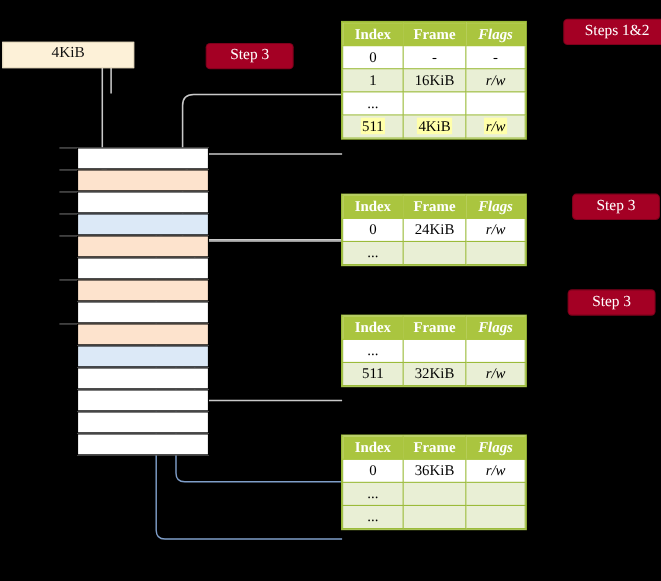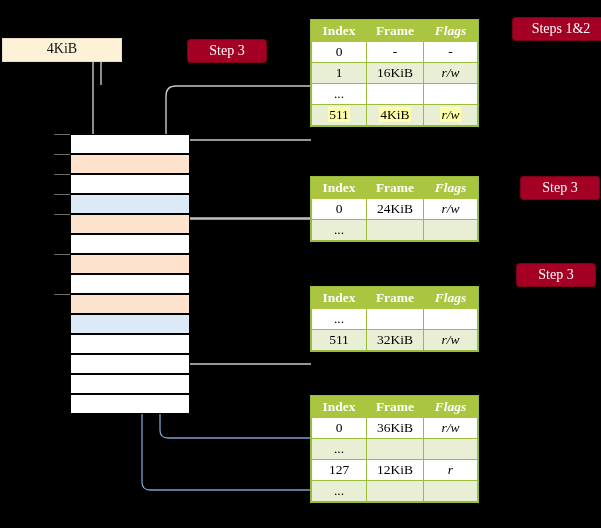--- a/index.html
+++ b/index.html
@@ -251,25 +251,20 @@
           <tr>
             <td class="col-index">0</td>
             <td class="col-frame">36KiB</td>
             <td class="col-flags">r/w</td>
           </tr>
           <tr class="alt">
             <td class="col-index">...</td>
             <td class="col-frame"></td>
             <td class="col-flags"></td>
           </tr>
-          <tr>
-            <td class="col-index">127</td>
-            <td class="col-frame">12KiB</td>
-            <td class="col-flags">r</td>
-          </tr>
           <tr class="alt">
             <td class="col-index">...</td>
             <td class="col-frame"></td>
             <td class="col-flags"></td>
           </tr>
         </tbody>
       </table>
     </div>
 
 </div>

